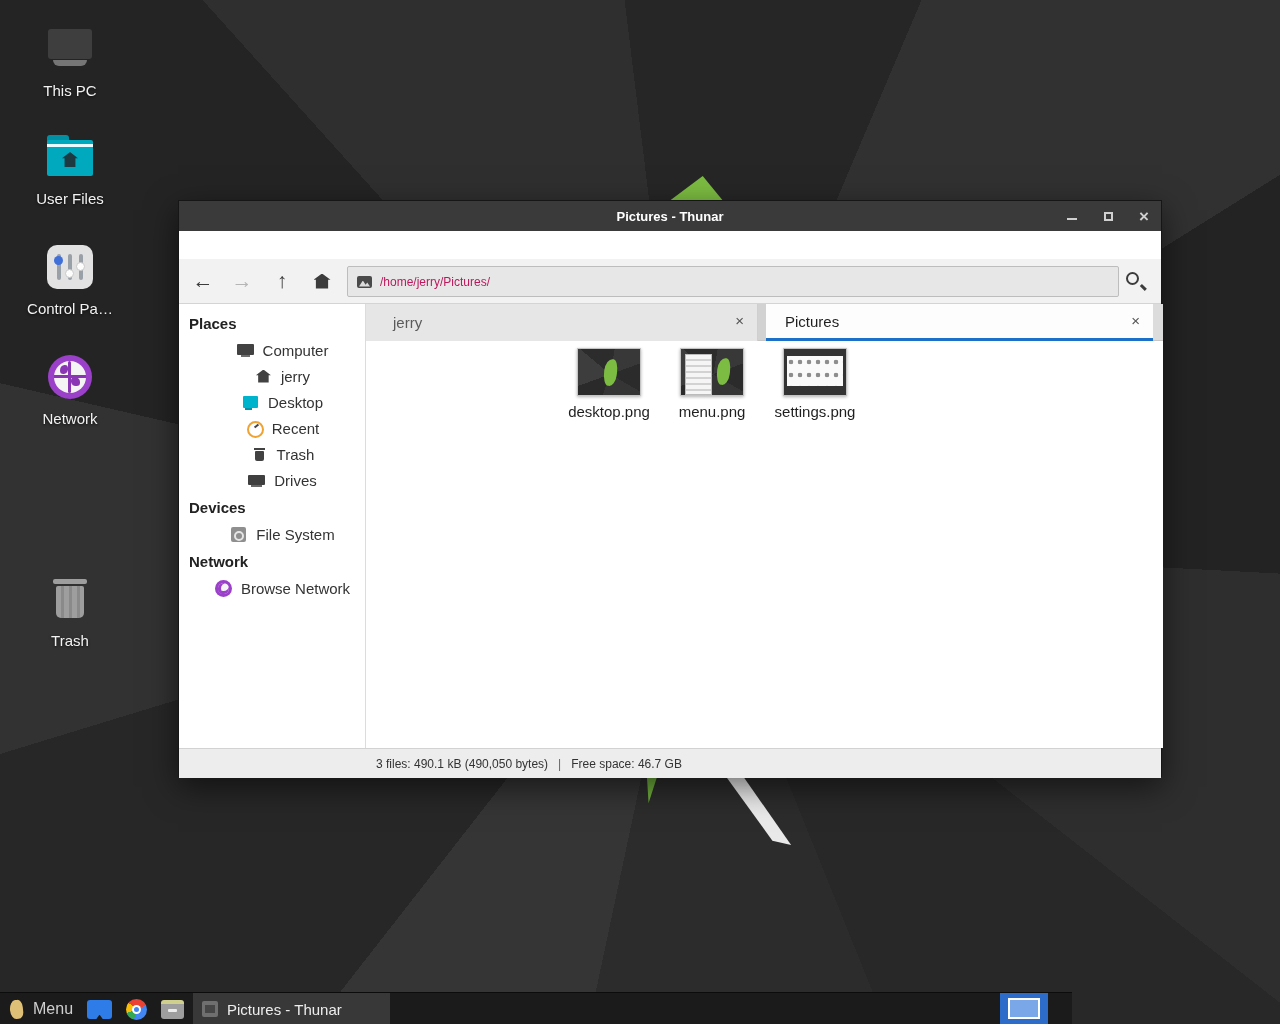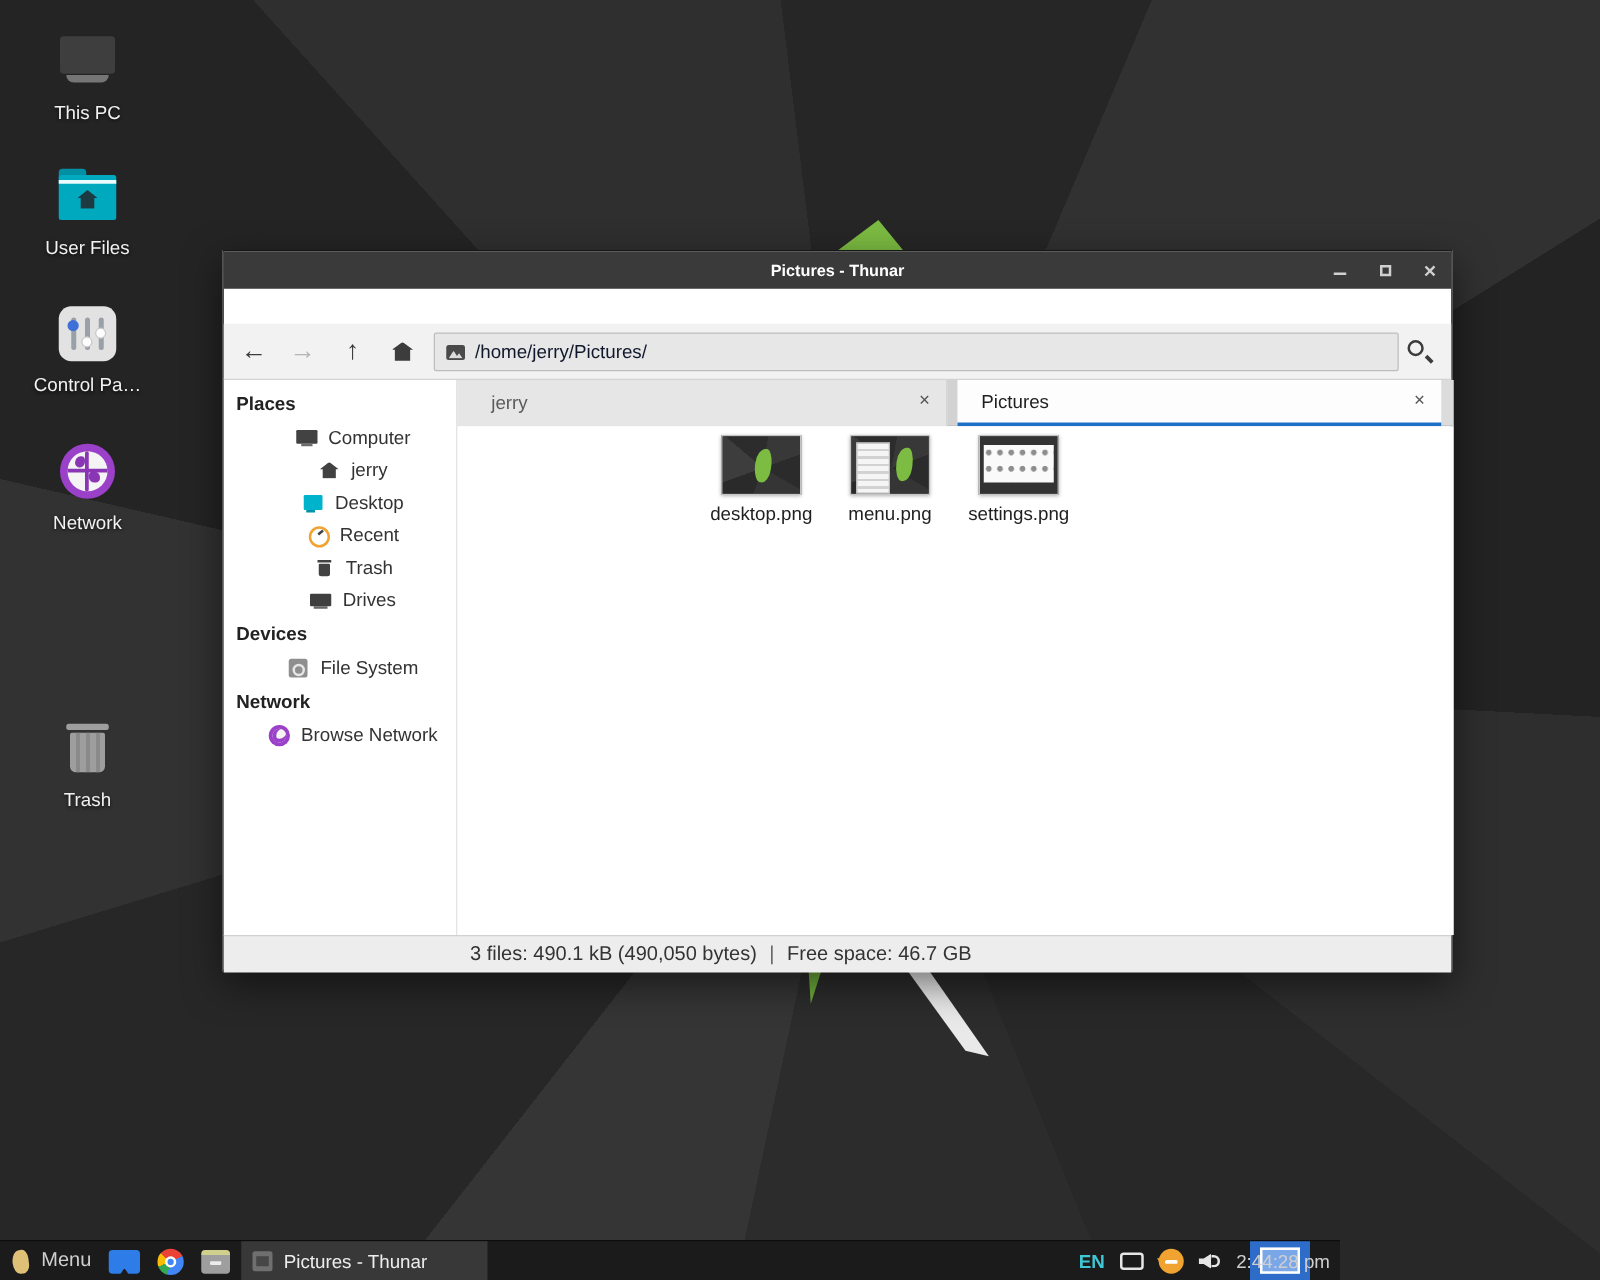--- a/index.html
+++ b/index.html
@@ -83,21 +83,21 @@
   .nav-btn { position:absolute; top:8px; width:28px; height:28px; display:flex; align-items:center;
     justify-content:center; font-size:21px; color:#3c3c3c; cursor:pointer; }
   .nav-disabled { color:#b5b5b5; }
   .home-shape { width:17px; height:15px; background:#3c3c3c;
     clip-path:polygon(50% 0,100% 42%,86% 42%,86% 100%,14% 100%,14% 42%,0 42%); }
   .pathbar { position:absolute; left:168px; top:7px; width:772px; height:31px; background:#e7e7e7;
     border:1px solid #bdbdbd; border-radius:2px; display:flex; align-items:center; gap:8px; padding-left:9px; }
   .path-img-icon { width:15px; height:12px; background:#4a4a4a; border-radius:2px; position:relative; overflow:hidden; }
   .path-img-icon::after { content:""; position:absolute; left:2px; bottom:1px; width:11px; height:6px; background:#dcdcdc;
     clip-path:polygon(0 100%,35% 0,60% 70%,75% 35%,100% 100%); }
-  .path-text { font-size:15px; color:#0f172a; }
+  .path-text { font-size:12px; color:#be185d; }
   .search-btn { position:absolute; right:12px; top:10px; width:26px; height:26px; cursor:pointer; }
   .mag { position:absolute; left:3px; top:3px; width:13px; height:13px; border:2px solid #3c3c3c; border-radius:50%; }
   .mag-handle { position:absolute; left:17px; top:17px; width:7px; height:2.5px; background:#3c3c3c; transform:rotate(45deg); }
 
   .tabstrip { position:absolute; left:187px; top:103px; width:797px; height:37px; background:#dcdcdc;
     border-bottom:1px solid #c6c6c6; display:flex; }
   .tab { position:relative; height:37px; display:flex; align-items:center; cursor:pointer; }
   .tab-inactive { width:392px; background:#e6e6e6; border-right:1px solid #cfcfcf; }
   .tab-gap { width:8px; background:#d2d2d2; }
   .tab-active { width:387px; background:#fdfdfd; border-bottom:3px solid #1d70c8; }
@@ -146,21 +146,21 @@
   .blob-center { left:26px; top:10px; }
   .blob-right { left:36px; top:9px; }
   .menu-panel { position:absolute; left:4px; top:5px; width:27px; height:41px; background:#f5f5f5; border:1px solid #bbb;
     background-image:repeating-linear-gradient(#f5f5f5 0 4px, #d2d2d2 4px 6px); }
   .settings-body { position:absolute; inset:0; background:#333; }
   .settings-inner { position:absolute; left:3px; top:7px; right:3px; bottom:9px; background:#fafafa;
     background-image:radial-gradient(circle at 4px 6px, #8d8d8d 2px, transparent 2.6px); background-size:9px 13px; }
   .file-label { font-size:15px; color:#1f1f1f; }
 
   .statusbar { position:absolute; left:0; top:547px; width:100%; height:30px; background:#ededed;
-    border-top:1px solid #d2d2d2; display:flex; align-items:center; padding-left:197px; font-size:16px; color:#333; }
+    border-top:1px solid #d2d2d2; display:flex; align-items:center; padding-left:197px; font-size:12px; color:#333; }
   .status-sep { margin:0 10px; color:#666; }
 
   
   .taskbar { position:absolute; left:0; top:992px; width:1072px; height:32px; background:#1b1b1b;
     border-top:1px solid #0c0c0c; }
   .tb-left { position:absolute; left:0; top:0; height:32px; display:flex; align-items:center; gap:14px; padding-left:10px; }
   .menu-btn { display:flex; align-items:center; gap:10px; cursor:pointer; }
   .paw { width:13px; height:19px; background:#dfc077; border-radius:55% 45% 48% 52%/62% 48% 42% 58%; transform:rotate(-6deg); }
   .menu-label { color:#cfcfcf; font-size:16px; }
   .launch { cursor:pointer; }
@@ -392,25 +392,15 @@
 
     <div class="task-btn">
       <span class="task-icon"></span>
       <span class="task-label">Pictures - Thunar</span>
     </div>
 
     <div class="pager">
       <div class="pager-win"></div>
     </div>
 
-    <div class="tray">
-      <span class="lang">EN</span>
-      <span class="disp-icon"></span>
-      <span class="upd-icon"></span>
-      <span class="vol-icon">
-        <span class="vol-body"></span>
-        <span class="vol-wave"></span>
-      </span>
-      <span class="clock">2:44:28 pm</span>
-    </div>
   </div>
 
 </div>
 
 </body></html>

